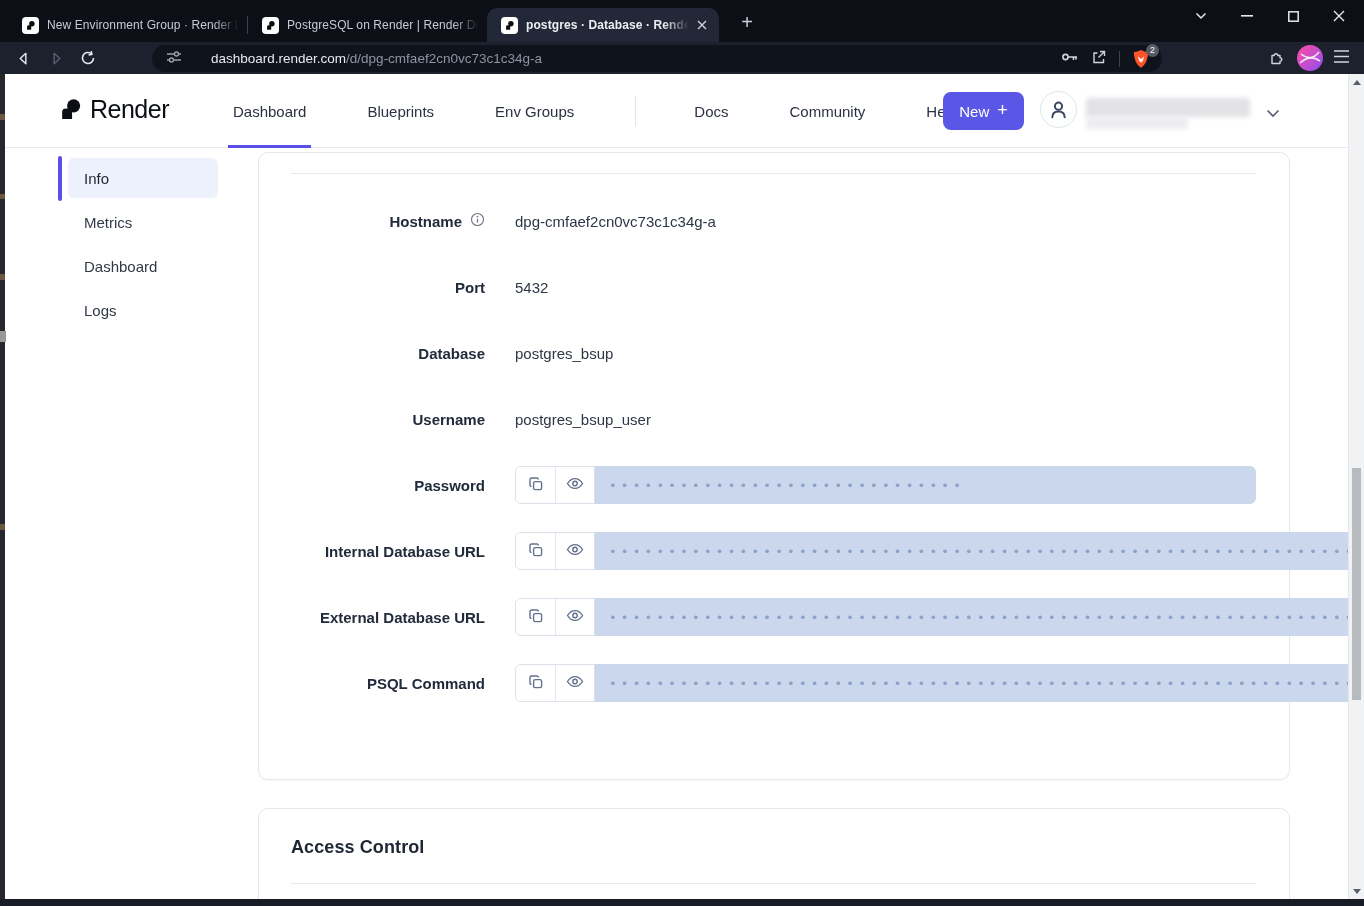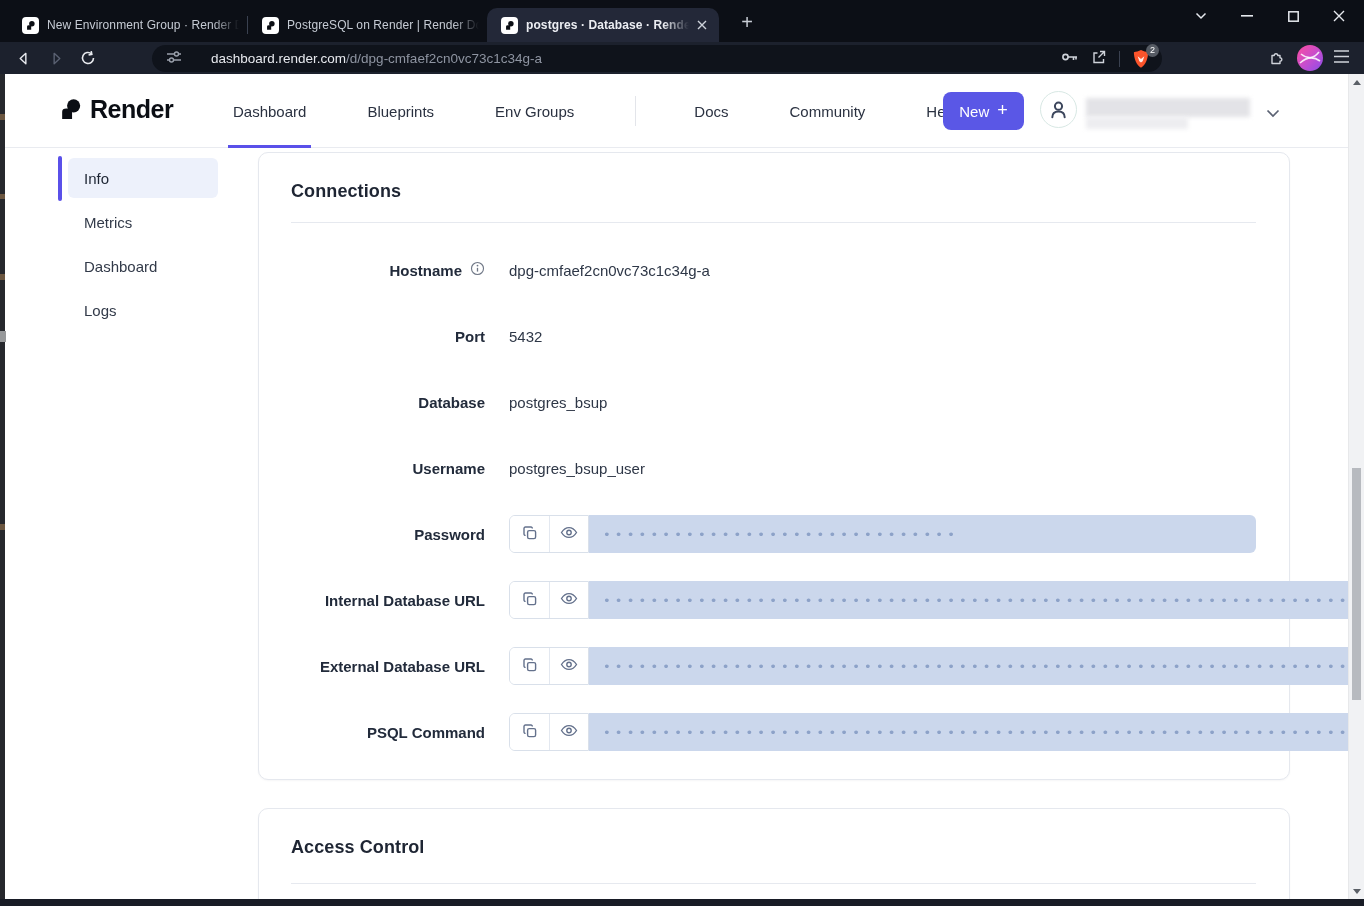--- a/index.html
+++ b/index.html
@@ -50,21 +50,21 @@
   
   .page { position:absolute; left:0; top:74px; width:1364px; height:832px; background:#ffffff; overflow:hidden; }
 
   .left-strip { position:absolute; left:0; top:0; width:5px; height:832px; background:#26282d; z-index:5; }
   .strip-spot { position:absolute; left:0; width:5px; background:#6b5640; }
   .strip-notch { position:absolute; left:0; top:257px; width:6px; height:11px; background:#97999b; }
 
   .app-header { position:absolute; left:0; top:0; width:1364px; height:74px; background:#fff;
             border-bottom:1px solid #e9ebf0; }
   .brand { position:absolute; left:58px; top:21px; display:flex; align-items:center; gap:7px; }
-  .brand-text { font-size:25px; font-weight:700; color:#0b0e14; letter-spacing:-0.5px; }
+  .brand-text { font-size:25px; font-weight:400; color:#0b0e14; letter-spacing:-0.5px; }
   .app-nav { position:absolute; left:233px; top:0; height:74px; display:flex; align-items:center;gap:24px; }
   .nav-item { position:relative; height:74px; display:flex; align-items:center; font-size:15px;
             color:#2a3140; margin-right:37px; cursor:pointer; }
   .nav-item.active::after { content:""; position:absolute; left:-5px; right:-5px; bottom:0; height:3.5px;
             background:#5a50e9; }
   .nav-vdivider { width:1px; height:30px; background:#e3e5ea; margin:0 34px 0 0; align-self:center; }
   .new-btn { position:absolute; left:943px; top:18px; width:81px; height:38px; background:#5a57e6;
             border:none; border-radius:8px; color:#fff; font-size:15px; display:flex; align-items:center;
             justify-content:center; gap:8px; font-family:inherit; cursor:pointer; }
   .new-btn .plus { font-size:18px; font-weight:300; margin-top:-1px; }
@@ -84,21 +84,21 @@
   .card { position:absolute; left:258px; width:1032px; background:#fff; border:1px solid #e5e8ee;
             border-radius:10px; box-shadow:0 1px 2px rgba(16,24,40,.04); }
   .card h2 { font-size:18px; font-weight:700; color:#1e2533; margin:28px 0 0 32px; letter-spacing:.1px; }
   .card-divider { height:1px; background:#e6e9ef; margin:20px 33px 0 32px; }
   .connections-card { top:78px; height:628px; }
   .access-card { top:734px; height:200px; }
   .access-card h2 { margin-top:28px; }
   .access-card .card-divider { margin-top:25px; }
 
   .rows { margin:14px 33px 0 32px; }
-  .row { display:grid; grid-template-columns:194px 1fr; column-gap:24px; height:66px; align-items:center; }
+  .row { display:grid; grid-template-columns:194px 1fr; column-gap:30px; height:66px; align-items:center; }
   .row-label-wrap { display:flex; align-items:center; justify-content:flex-end; gap:8px; }
   .row-label { font-size:15px; font-weight:700; color:#222b3b; white-space:nowrap; }
   .row-value { font-size:15px; color:#2e3747; }
   .row-masked { display:flex; height:38px; }
   .mask-btns { display:flex; height:38px; background:#fff; border:1px solid #d9e0ea;
             border-radius:6px 0 0 6px; overflow:hidden; }
   .mask-btn { width:39px; height:100%; background:#fff; border:none; display:flex; align-items:center;
             justify-content:center; cursor:pointer; }
   .mask-btn + .mask-btn { border-left:1px solid #e3e8f0; }
   .mask-field { flex:1; background:#cbd7ec; border-radius:0 6px 6px 0; display:flex; align-items:center;
@@ -307,21 +307,20 @@
         </div>
       <div class="side-item" style="top:90px">
           <span>Dashboard</span>
         </div>
       <div class="side-item" style="top:134px">
           <span>Logs</span>
         </div>
     </aside>
 
     <section class="card connections-card">
-      <h2>Connections</h2>
       <div class="card-divider"></div>
       <div class="rows">
   <div class="row">
     <div class="row-label-wrap">
       <span class="row-label">Hostname</span>
       <span class="info-icon">
         <svg width="15" height="15" viewBox="0 0 16 16">
                   <circle cx="8" cy="8" r="6.4" fill="none" stroke="#6f7786" stroke-width="1.2"></circle>
                   <circle cx="8" cy="4.9" r="0.95" fill="#6f7786"></circle>
                   <path d="M8 7.3 V11.3" stroke="#6f7786" stroke-width="1.4"></path>

